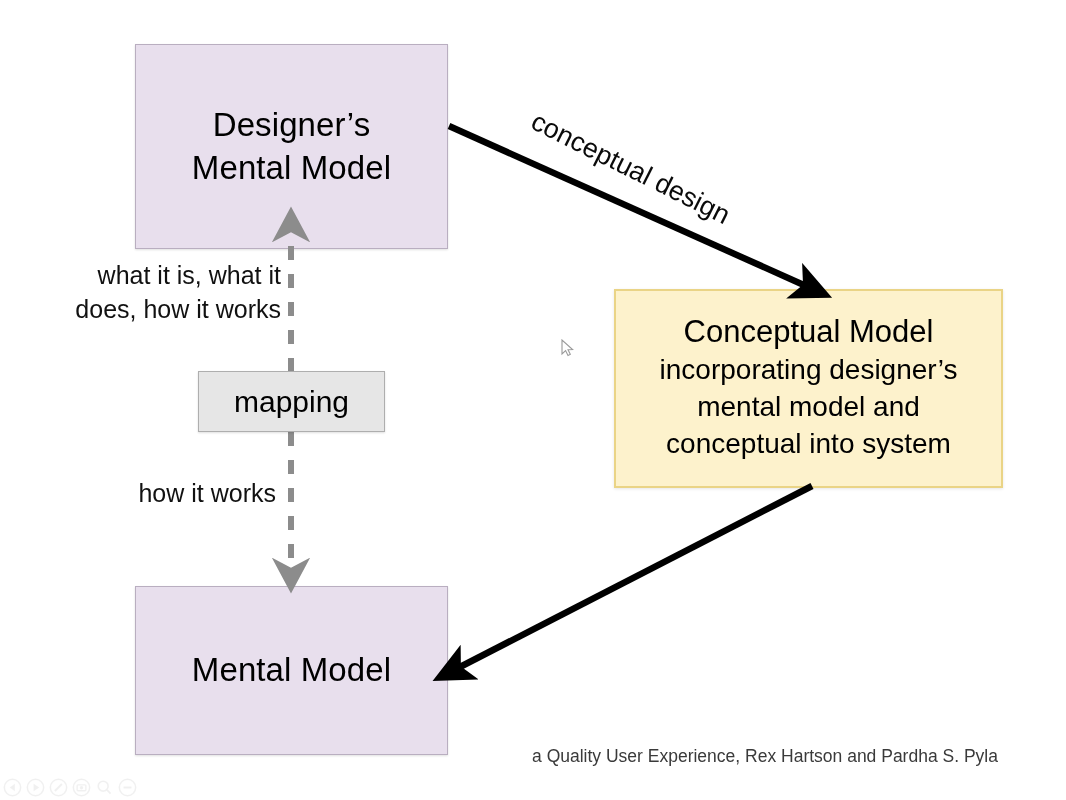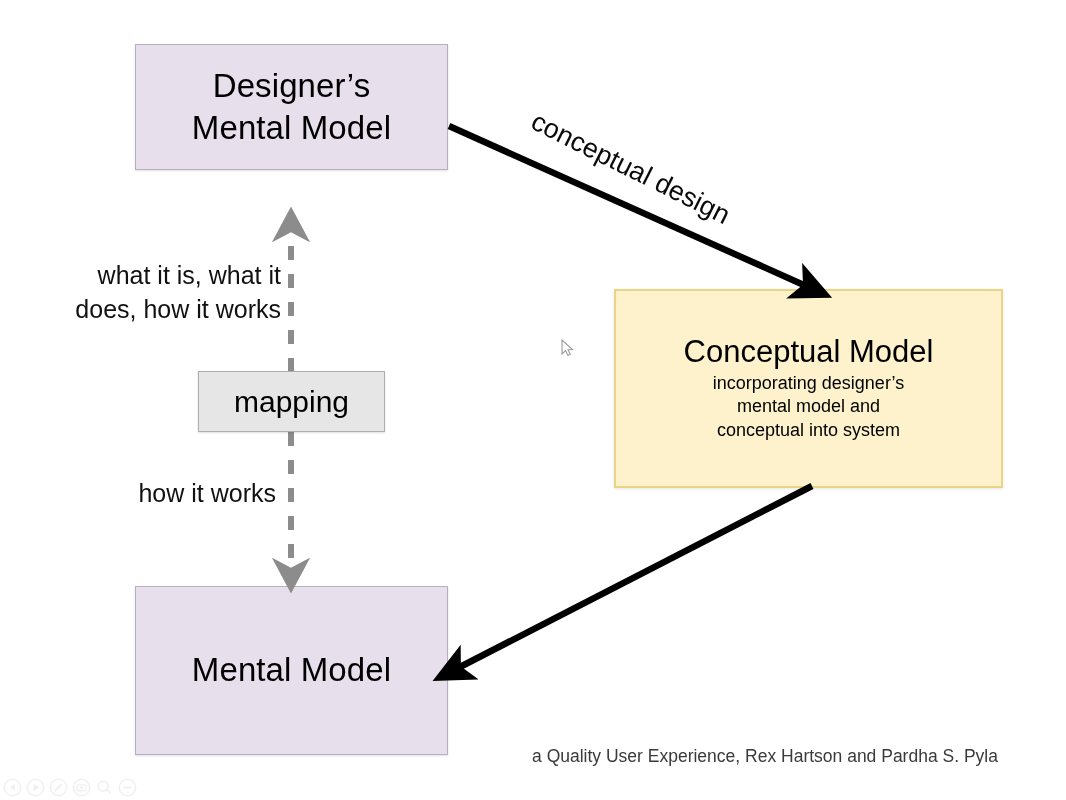--- a/index.html
+++ b/index.html
@@ -41,21 +41,21 @@
   .box-mental .title-line {
     font-size: 33px;
     line-height: 1.28;
     letter-spacing: 0.1px;
   }
 
   #designer-box {
     left: 135px;
     top: 44px;
     width: 313px;
-    height: 126px;
+    height: 205px;
   }
   #user-box {
     left: 135px;
     top: 586px;
     width: 313px;
     height: 169px;
   }
 
   #conceptual-box {
     left: 614px;
@@ -66,21 +66,21 @@
     border: 2px solid #ead486;
     box-shadow: 0 1px 3px rgba(0,0,0,0.10);
     padding: 24px 12px;
   }
   #conceptual-box .cm-title {
     font-size: 31px;
     line-height: 1.18;
     margin-bottom: 1px;
   }
   #conceptual-box .cm-body-line {
-    font-size: 18px;
+    font-size: 28px;
     line-height: 1.32;
   }
 
   #mapping-box {
     left: 198px;
     top: 371px;
     width: 187px;
     height: 61px;
     background: #e6e6e6;
     border: 1px solid #aeaeae;

